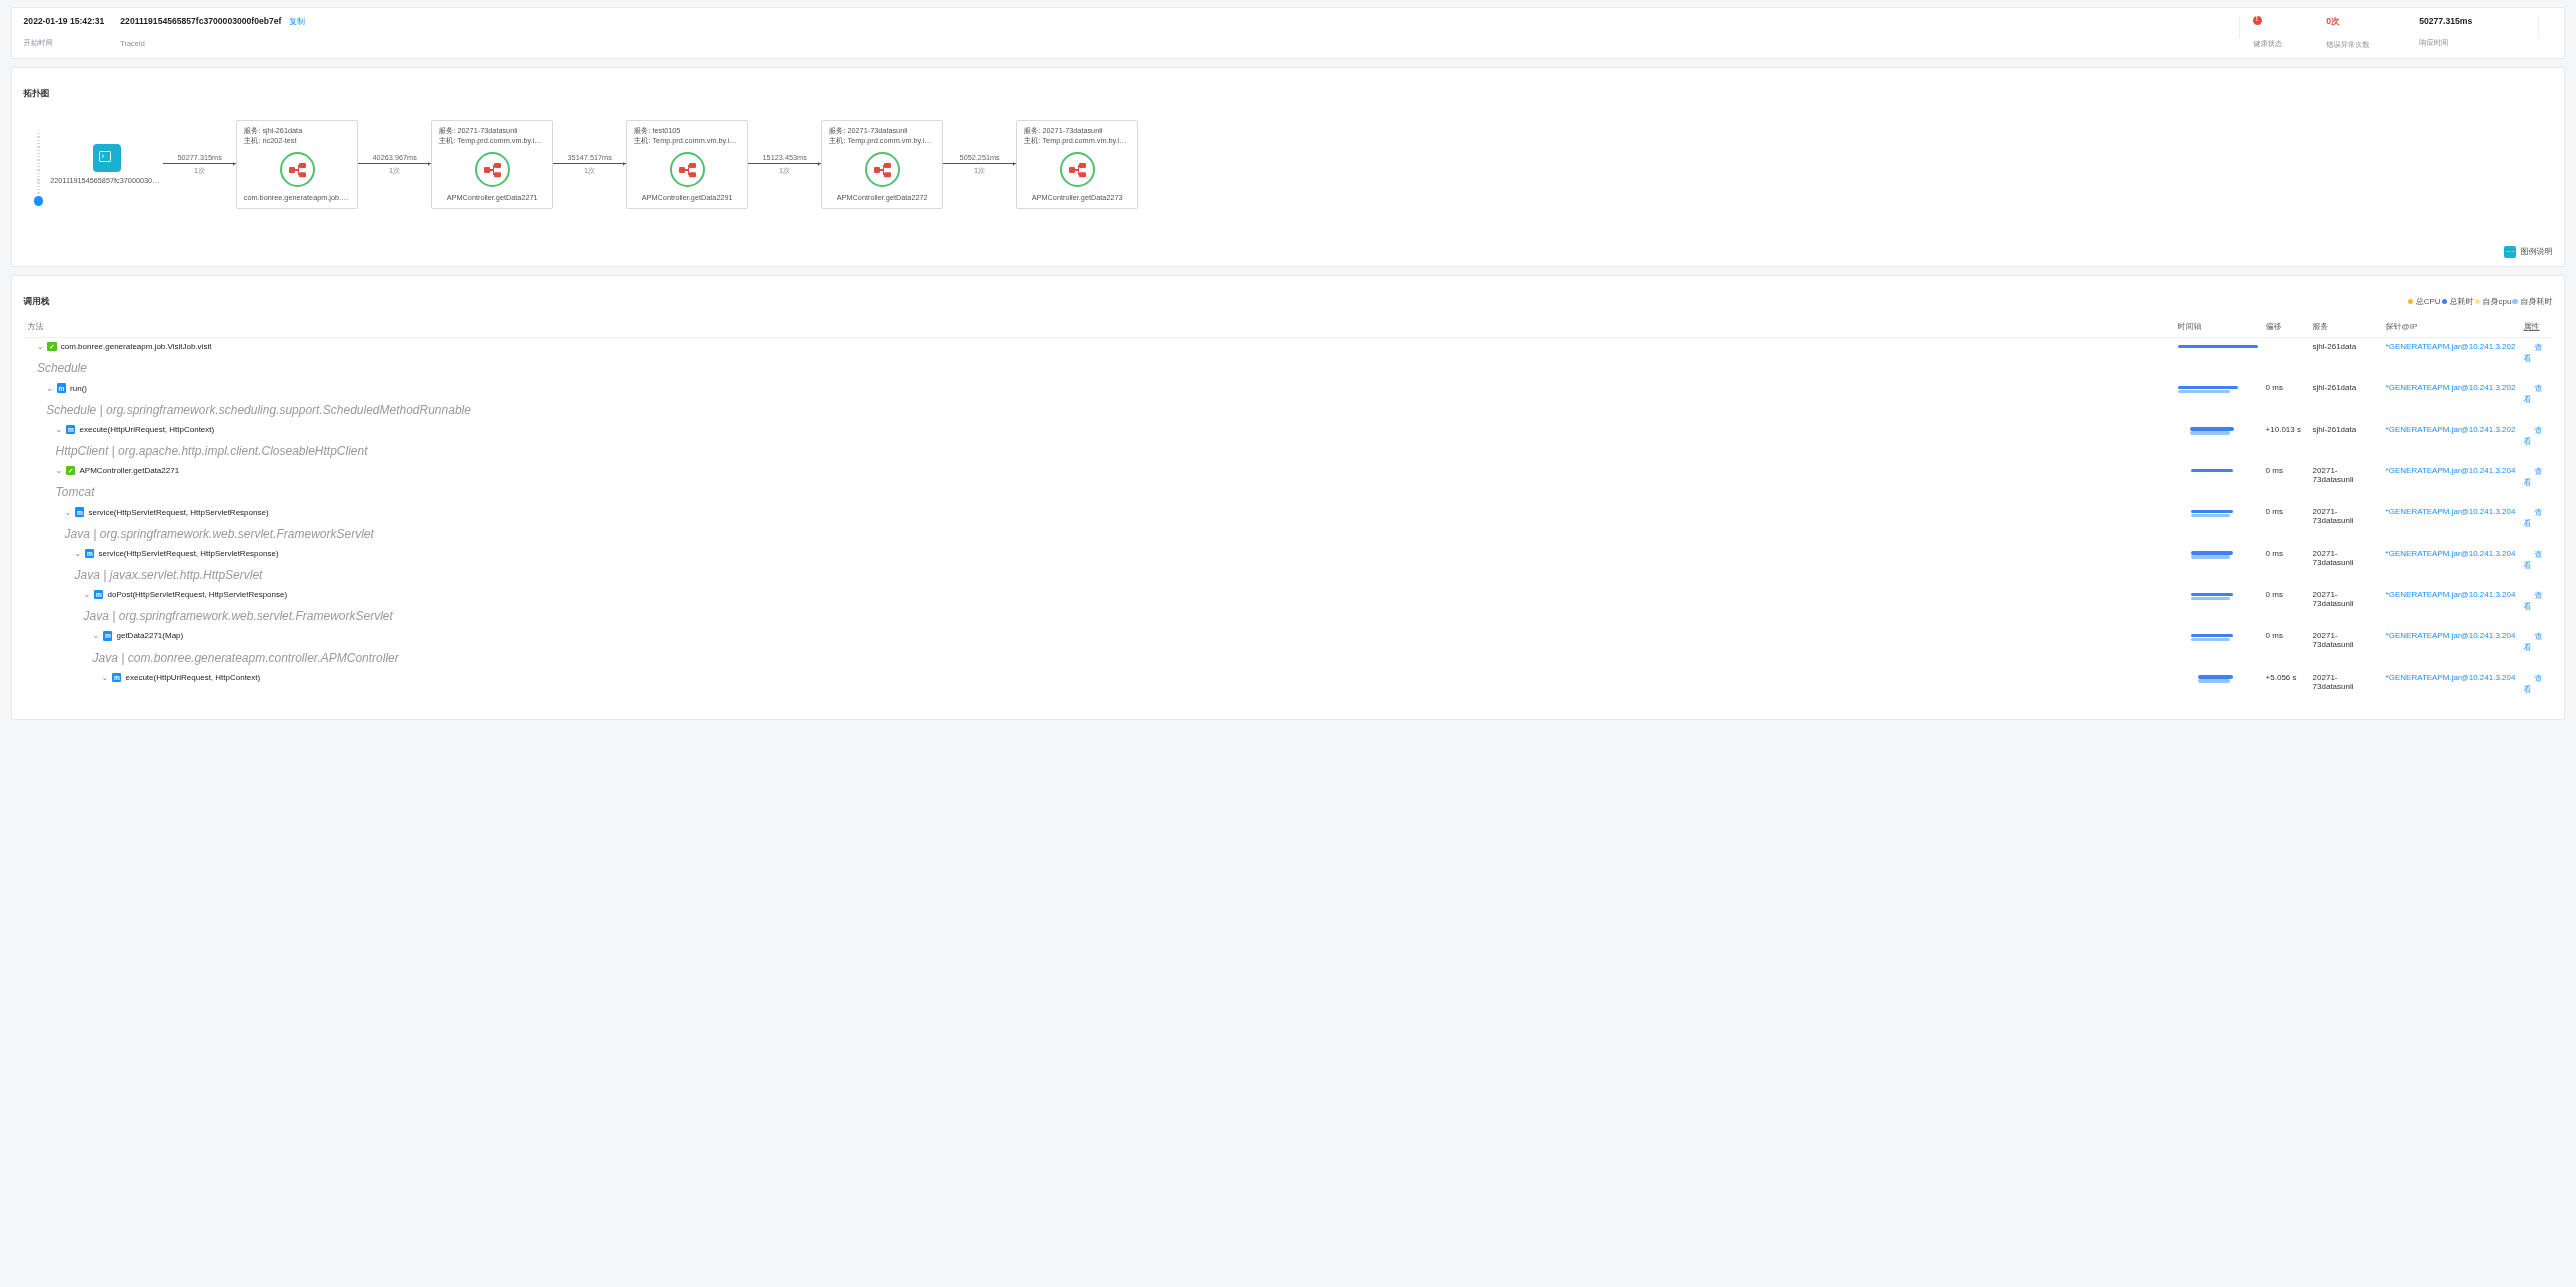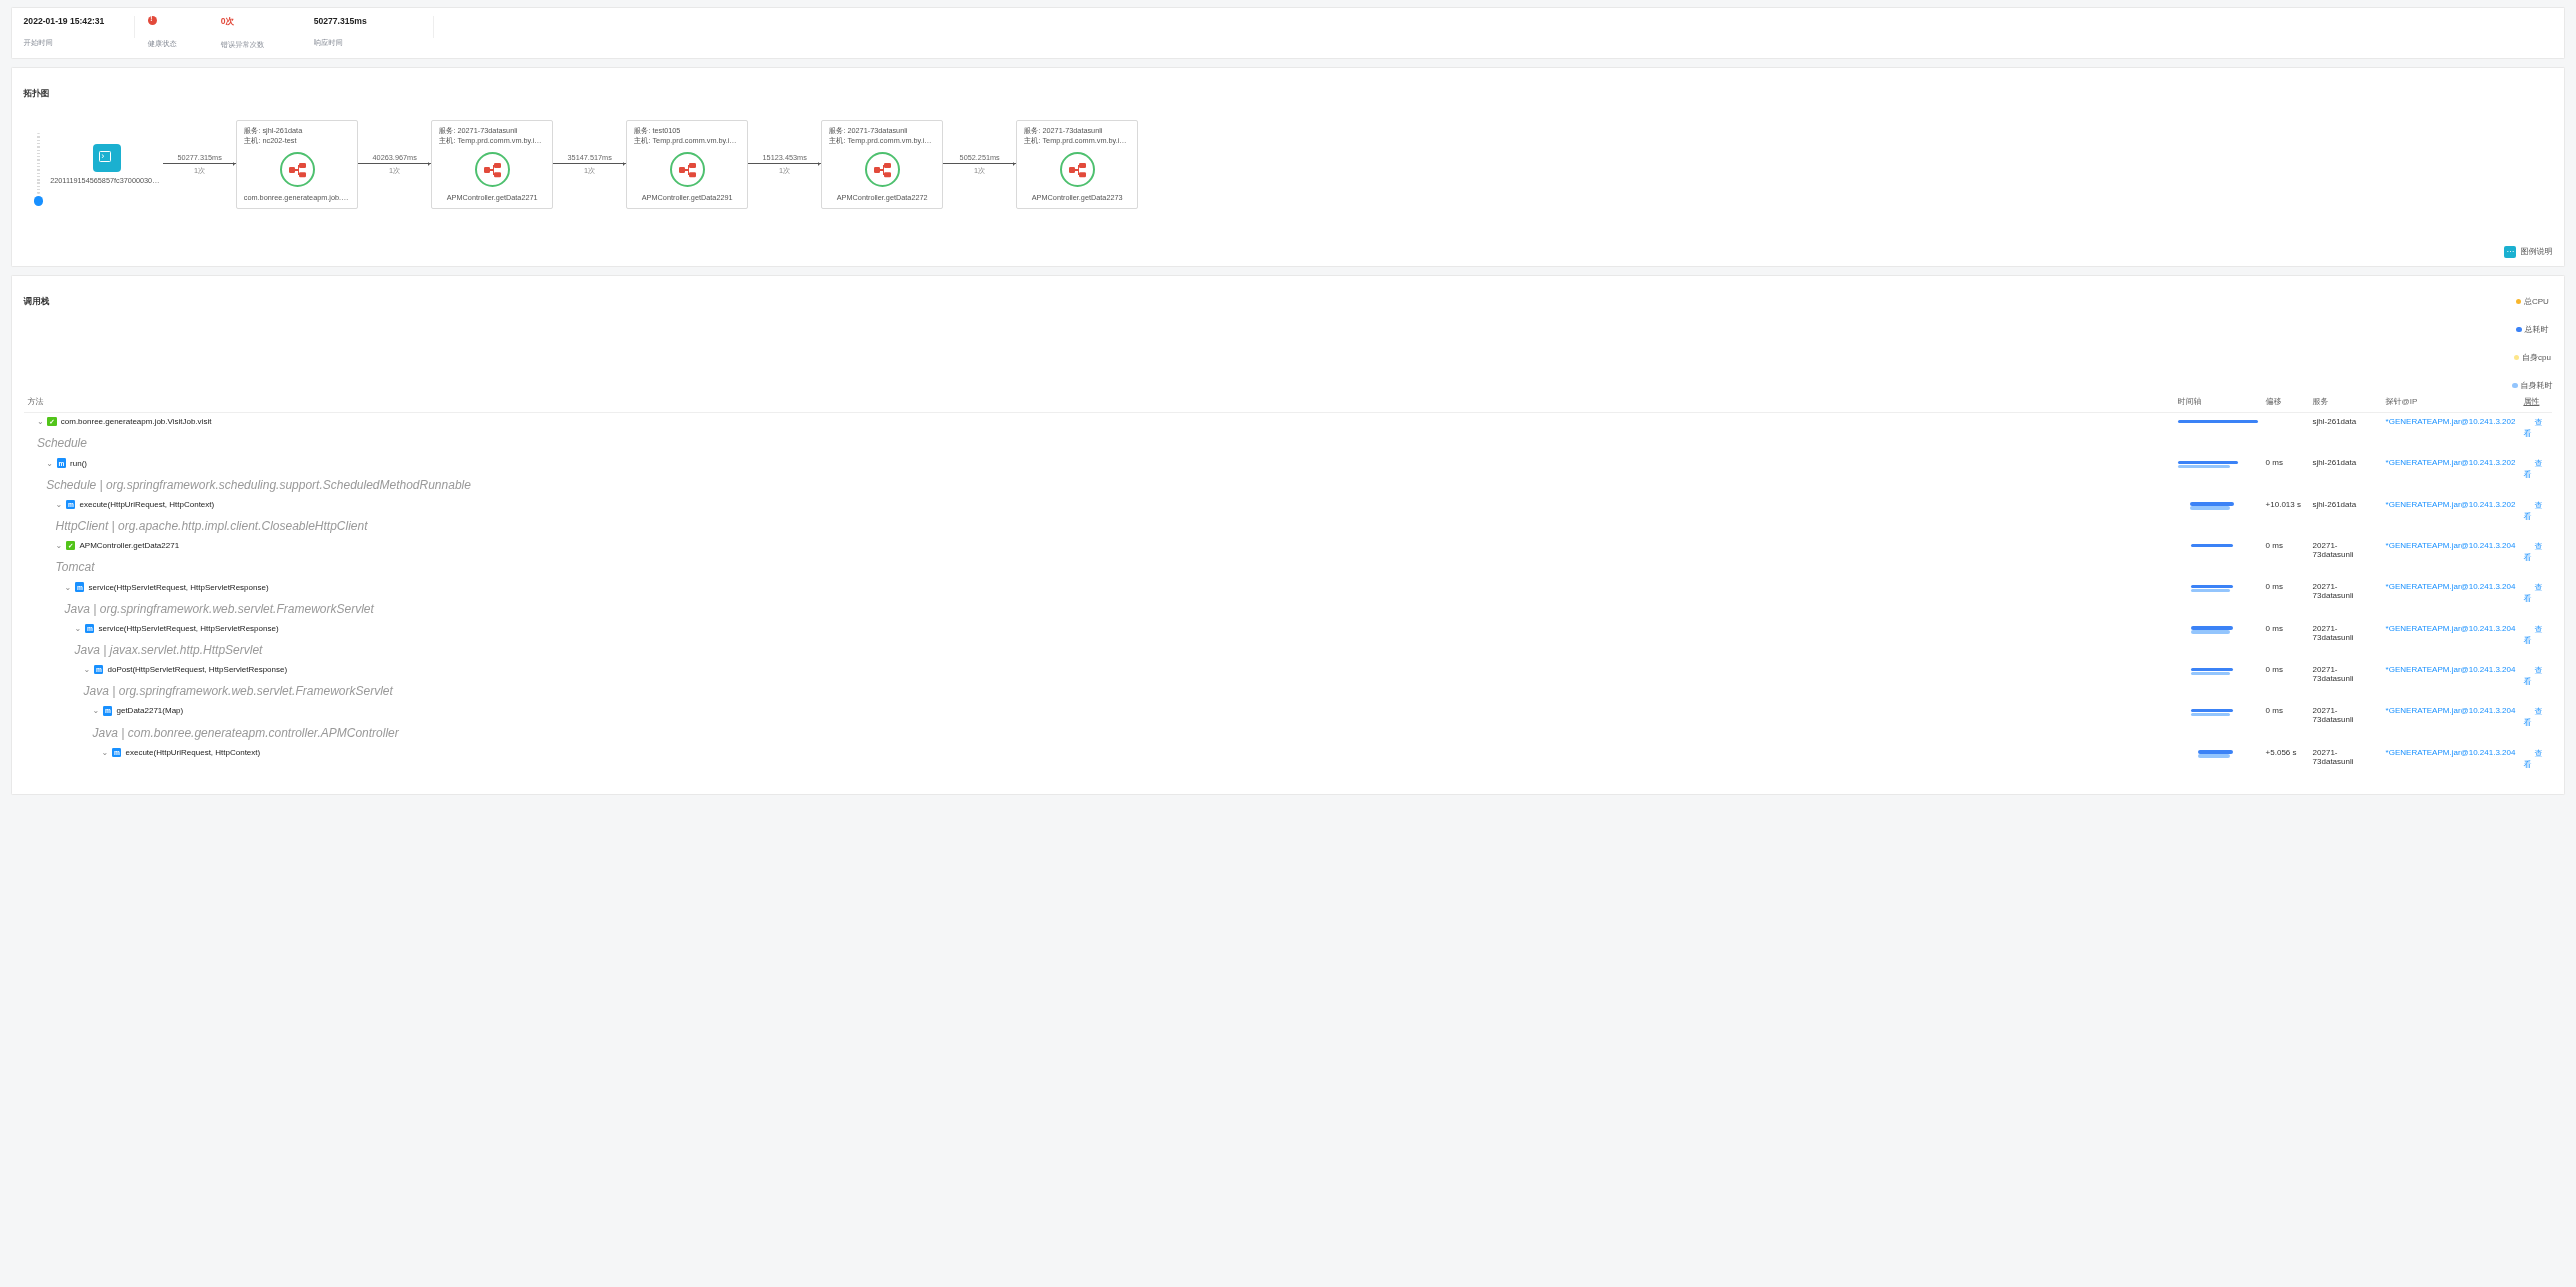--- a/index.html
+++ b/index.html
@@ -49,21 +49,21 @@
   .svc-glyph .bar { position:absolute; left:6.6px; top:6.6px; width:4px; height:1.3px; background:#e24a3b; }
   .svc-glyph .bar2 { position:absolute; left:9.3px; top:2.7px; width:1.3px; height:9.3px; background:#e24a3b; }
   .svc-glyph .bar3 { position:absolute; left:9.3px; top:2px; width:2.7px; height:1.3px; background:#e24a3b; }
   .svc-glyph .bar4 { position:absolute; left:9.3px; top:11.3px; width:2.7px; height:1.3px; background:#e24a3b; }
   .svc-method { text-align:center; font-size:7.3px; color:#555; white-space:nowrap; overflow:hidden; text-overflow:ellipsis; }
 
   .legend-btn { position:absolute; right:12px; bottom:8px; display:flex; align-items:center; gap:4px; color:#555; font-size:8px; cursor:pointer; }
   .legend-ico { width:12px; height:12px; background:#1bb0d0; border-radius:2px; display:inline-flex; align-items:center; justify-content:center; color:#fff; font-size:8px; }
 
   
-  .legend-dots { float:right; display:flex; gap:17px; align-items:center; font-size:8px; color:#555;flex-direction:column; }
+  .legend-dots { float:right; display:flex; gap:1px; align-items:center; font-size:8px; color:#555; }
   .dot { width:5.3px; height:5.3px; border-radius:50%; display:inline-block; margin-right:2.7px; vertical-align:middle; }
   .d-y{background:#f8b62d}.d-b{background:#3b82f6}.d-ly{background:#fde68a}.d-lb{background:#93c5fd}
 
   .tbl { width:100%; margin-top:8px; border-collapse:collapse; }
   .tbl th { text-align:left; font-size:8px; font-weight:500; color:#666; padding:5.3px 4px; border-bottom:0.7px solid #eee; }
   .tbl td { font-size:8px; padding:4px 4px; vertical-align:top; }
   .col-method { width:auto; }
   .col-tl { width:86px; }
   .col-off { width:47px; }
   .col-svc { width:73px; }
@@ -86,20 +86,27 @@
 </style>
 </head>
 <body>
 
 <div class="wrap">
 
   <div class="header">
     <div class="h-block">
       <div class="h-val">2022-01-19 15:42:31</div>
       <div class="h-lab">开始时间</div>
+    </div>
+    <div class="h-block wide">
+      <div class="h-val">
+        <span>2201119154565857fc3700003000f0eb7ef</span>
+        <span class="link">复制</span>
+      </div>
+      <div class="h-lab">TraceId</div>
     </div>
     <div class="h-sep"></div>
     <div class="h-block" style="min-width:73px">
       <div class="h-val"><span class="status-ico"></span></div>
       <div class="h-lab">健康状态</div>
     </div>
     <div class="h-block" style="min-width:93px">
       <div class="h-val redish">0次</div>
       <div class="h-lab">错误异常次数</div>
     </div>

